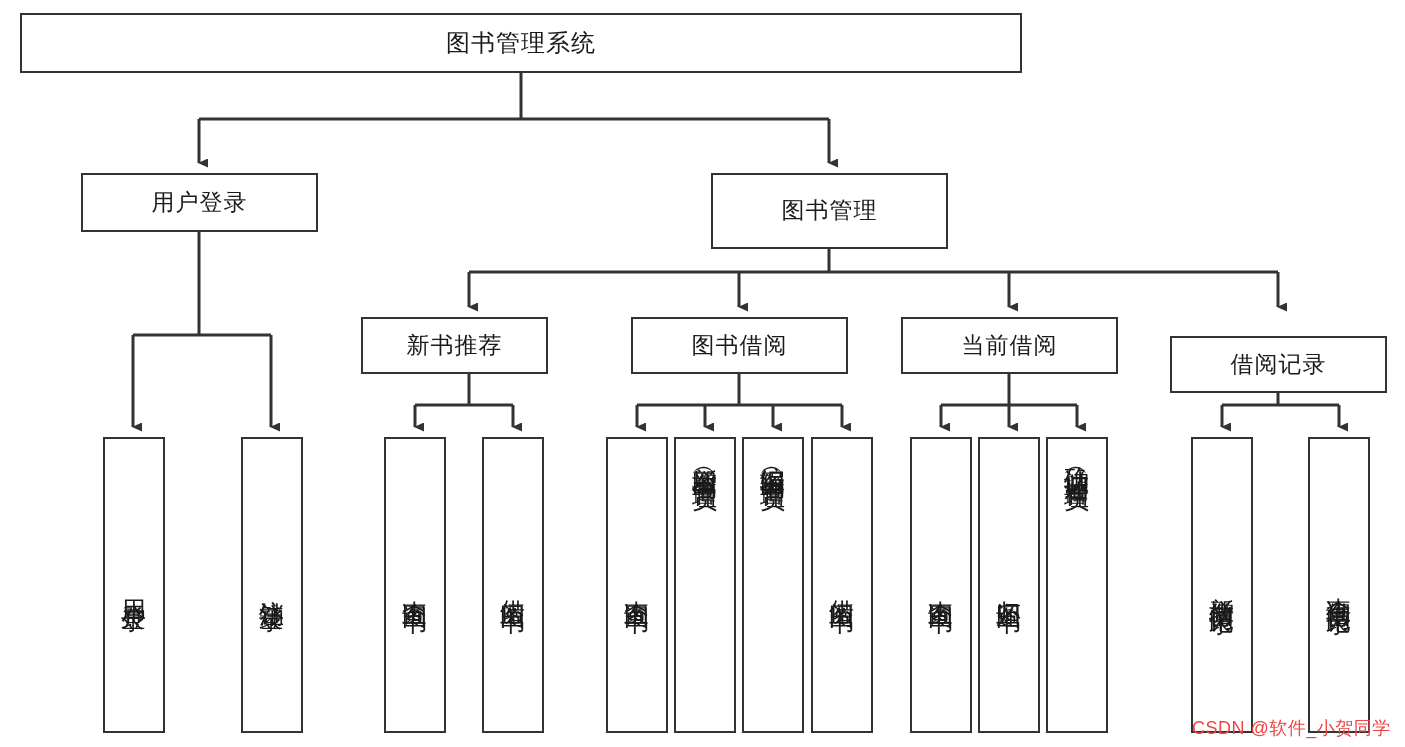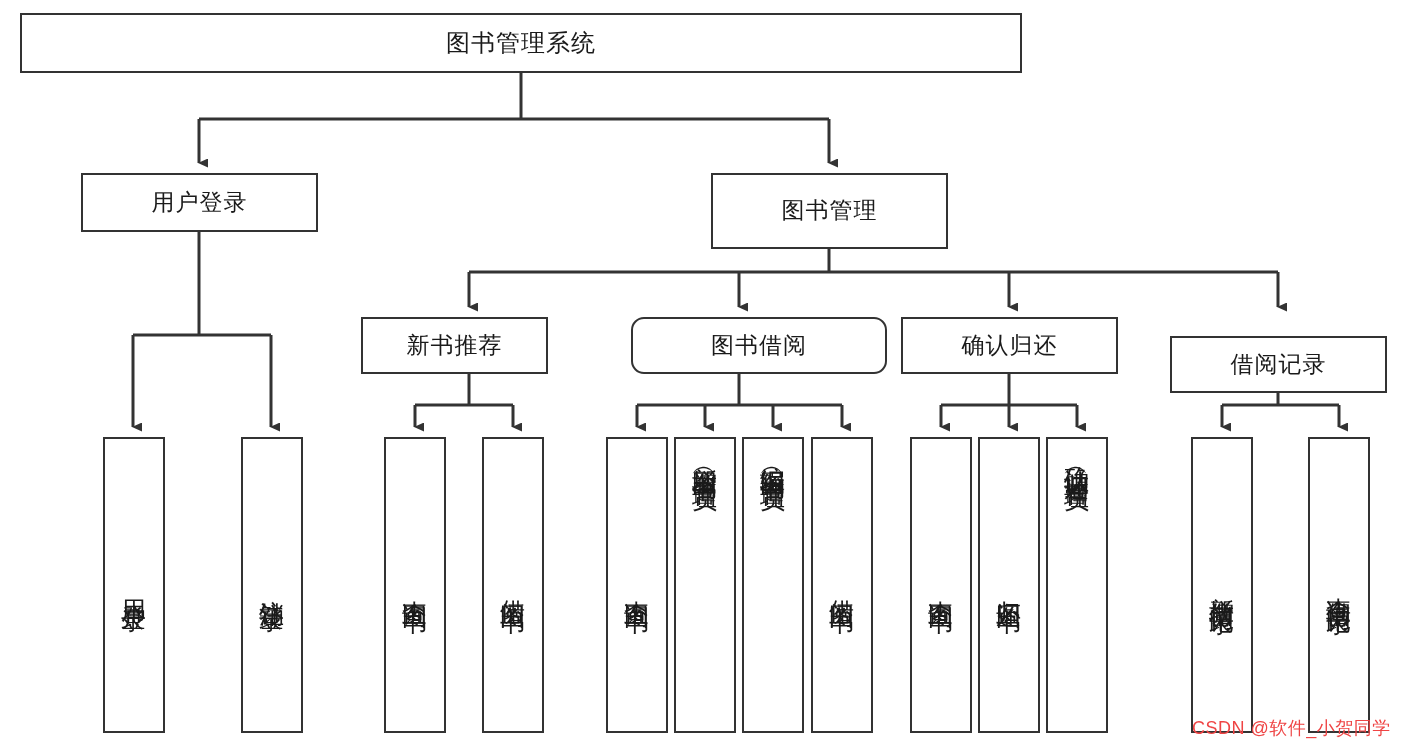--- a/index.html
+++ b/index.html
@@ -133,25 +133,25 @@
   <div class="node-box" style="left:81px; top:173px; width:237px; height:59px;">
     <span class="node-h">用户登录</span>
   </div>
   <div class="node-box" style="left:711px; top:173px; width:237px; height:76px;">
     <span class="node-h">图书管理</span>
   </div>
 
   <div class="node-box" style="left:361px; top:317px; width:187px; height:57px;">
     <span class="node-h">新书推荐</span>
   </div>
-  <div class="node-box" style="left:631px; top:317px; width:256px; height:57px;border-radius:13px;">
+  <div class="node-box" style="left:631px; top:317px; width:217px; height:57px;">
     <span class="node-h">图书借阅</span>
   </div>
   <div class="node-box" style="left:901px; top:317px; width:217px; height:57px;">
-    <span class="node-h">确认归还</span>
+    <span class="node-h">当前借阅</span>
   </div>
   <div class="node-box" style="left:1170px; top:336px; width:217px; height:57px;">
     <span class="node-h">借阅记录</span>
   </div>
 
   <div class="node-box leaf-box short-label" style="left:103px; top:437px; width:62px; height:296px;">
     <span class="node-v">用户登录</span>
   </div>
   <div class="node-box leaf-box short-label" style="left:241px; top:437px; width:62px; height:296px;">
     <span class="node-v">注销登录</span>

